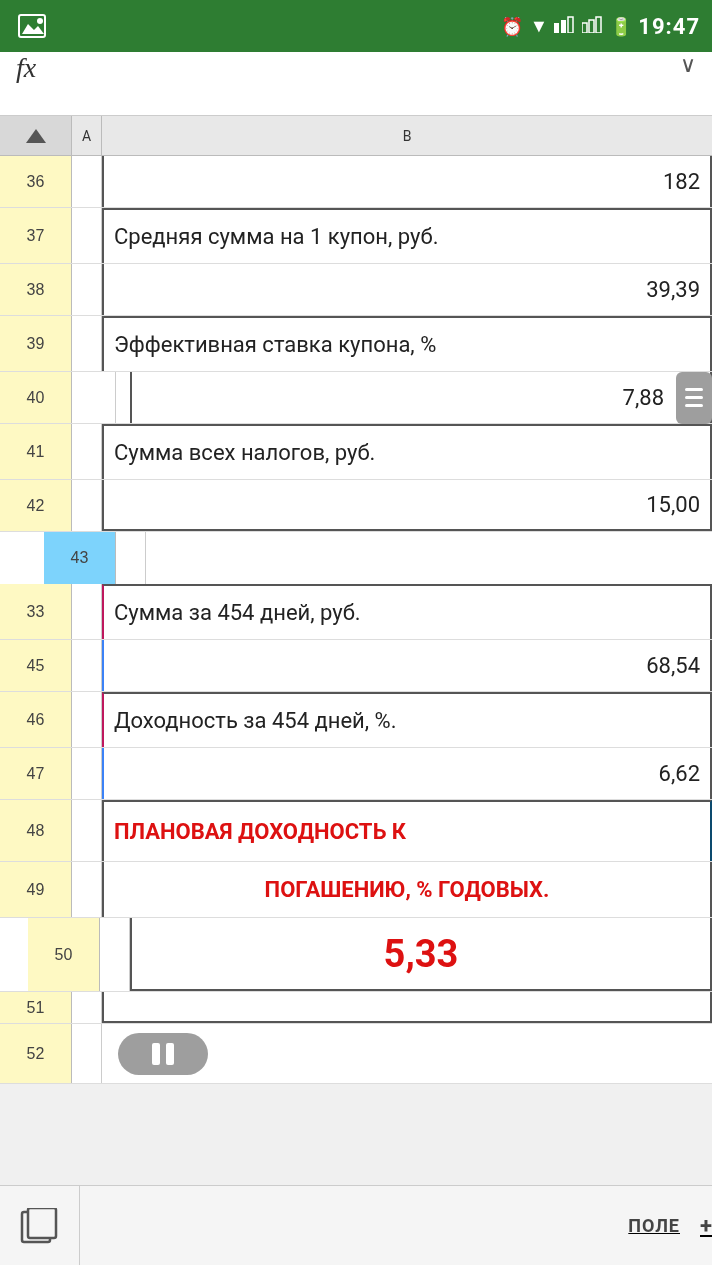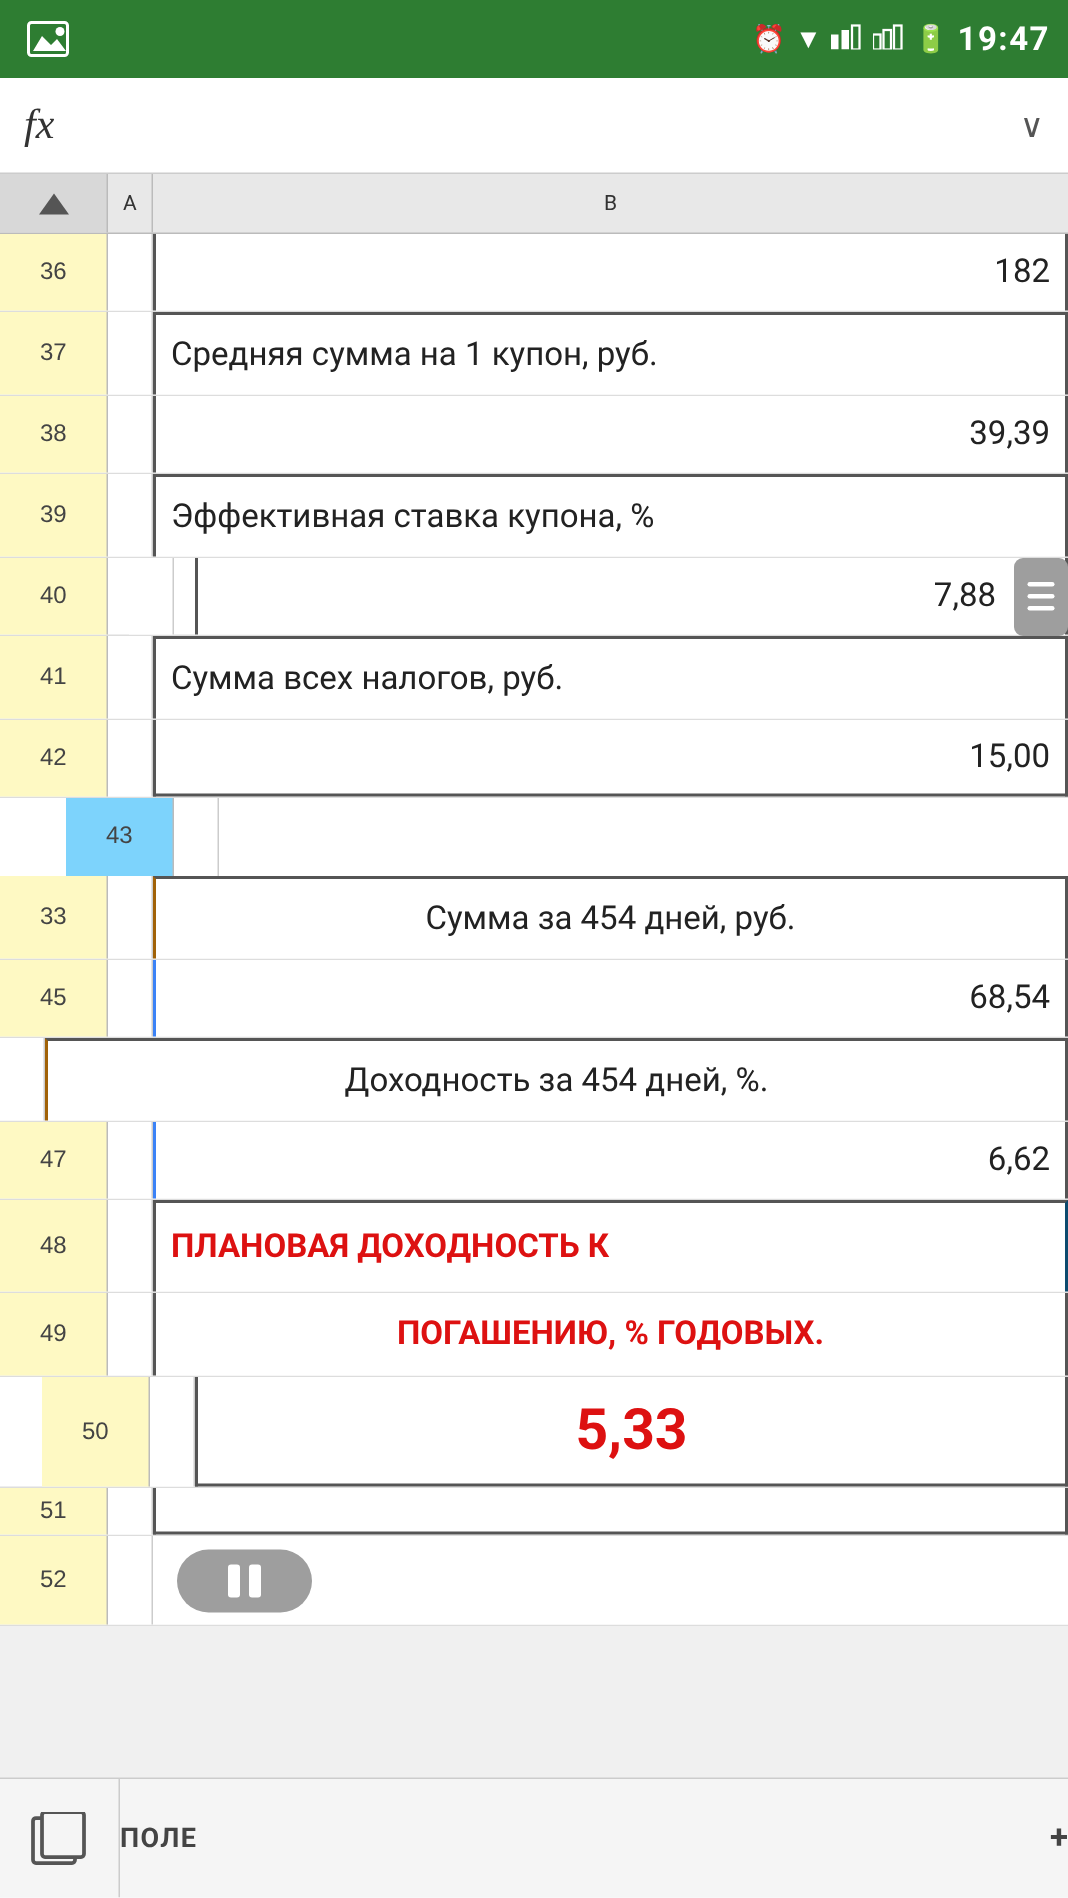--- a/index.html
+++ b/index.html
@@ -47,21 +47,21 @@
       letter-spacing: 1px;
     }
 
     
     .formula-bar {
       width: 712px;
       height: 64px;
       background: #ffffff;
       border-bottom: 1px solid #cccccc;
       display: flex;
-      align-items: center;
+      align-items: flex-start;
       padding: 0 16px;
       justify-content: space-between;
     }
     .formula-icon {
       font-style: italic;
       font-size: 28px;
       color: #333;
       font-family: Georgia, serif;
     }
     .formula-chevron {
@@ -181,23 +181,22 @@
       background: #7dd3fc;
       margin-left: 44px;
     }
     .row-spacer .row-col-a, .row-spacer .row-col-b {
       background: #fff;
     }
 
     
     .row-col-b.group2-text {
       border-top: 2px solid #555;
-      border-left: 2px solid #a16207;
-      border-right: 2px solid #555;
-      justify-content: center;
+      border-left: 2px solid #be185d;
+      border-right: 2px solid #555;
     }
     .row-col-b.group2-value {
       border-left: 2px solid #3b82f6;
       border-right: 2px solid #555;
     }
     .row-col-b.group2-value-bottom {
       border-left: 2px solid #555;
       border-right: 2px solid #555;
       border-bottom: 2px solid #555;
     }
@@ -276,23 +275,24 @@
       align-items: center;
       justify-content: center;
       height: 100%;
       border-right: 1px solid #ccc;
       gap: 8px;
     }
     .tab-pole {
       flex: 1;
       display: flex;
       align-items: center;
-      justify-content: space-between;
+      justify-content: flex-end;
       height: 100%;
-      gap: 0;
+      gap: 20px;
+      text-decoration: underline;
     }
     .tab-label {
       font-size: 18px;
       font-weight: bold;
       color: #444;
       letter-spacing: 1px;
     }
     .tab-icon-lock {
       font-size: 16px;
       color: #555;
@@ -456,20 +456,21 @@
 
   <div class="row" style="min-height:52px;">
     <div class="row-num">45</div>
     <div class="row-col-a"></div>
     <div class="row-col-b right-align group2-value">
       <span>68,54</span>
     </div>
   </div>
 
   <div class="row" style="min-height:56px;">
+    <div class="row-num">46</div>
     <div class="row-col-a"></div>
     <div class="row-col-b group2-text">
       <span>Доходность за 454 дней, %.</span>
     </div>
   </div>
 
   <div class="row" style="min-height:52px;">
     <div class="row-num">47</div>
     <div class="row-col-a"></div>
     <div class="row-col-b right-align group2-value">

